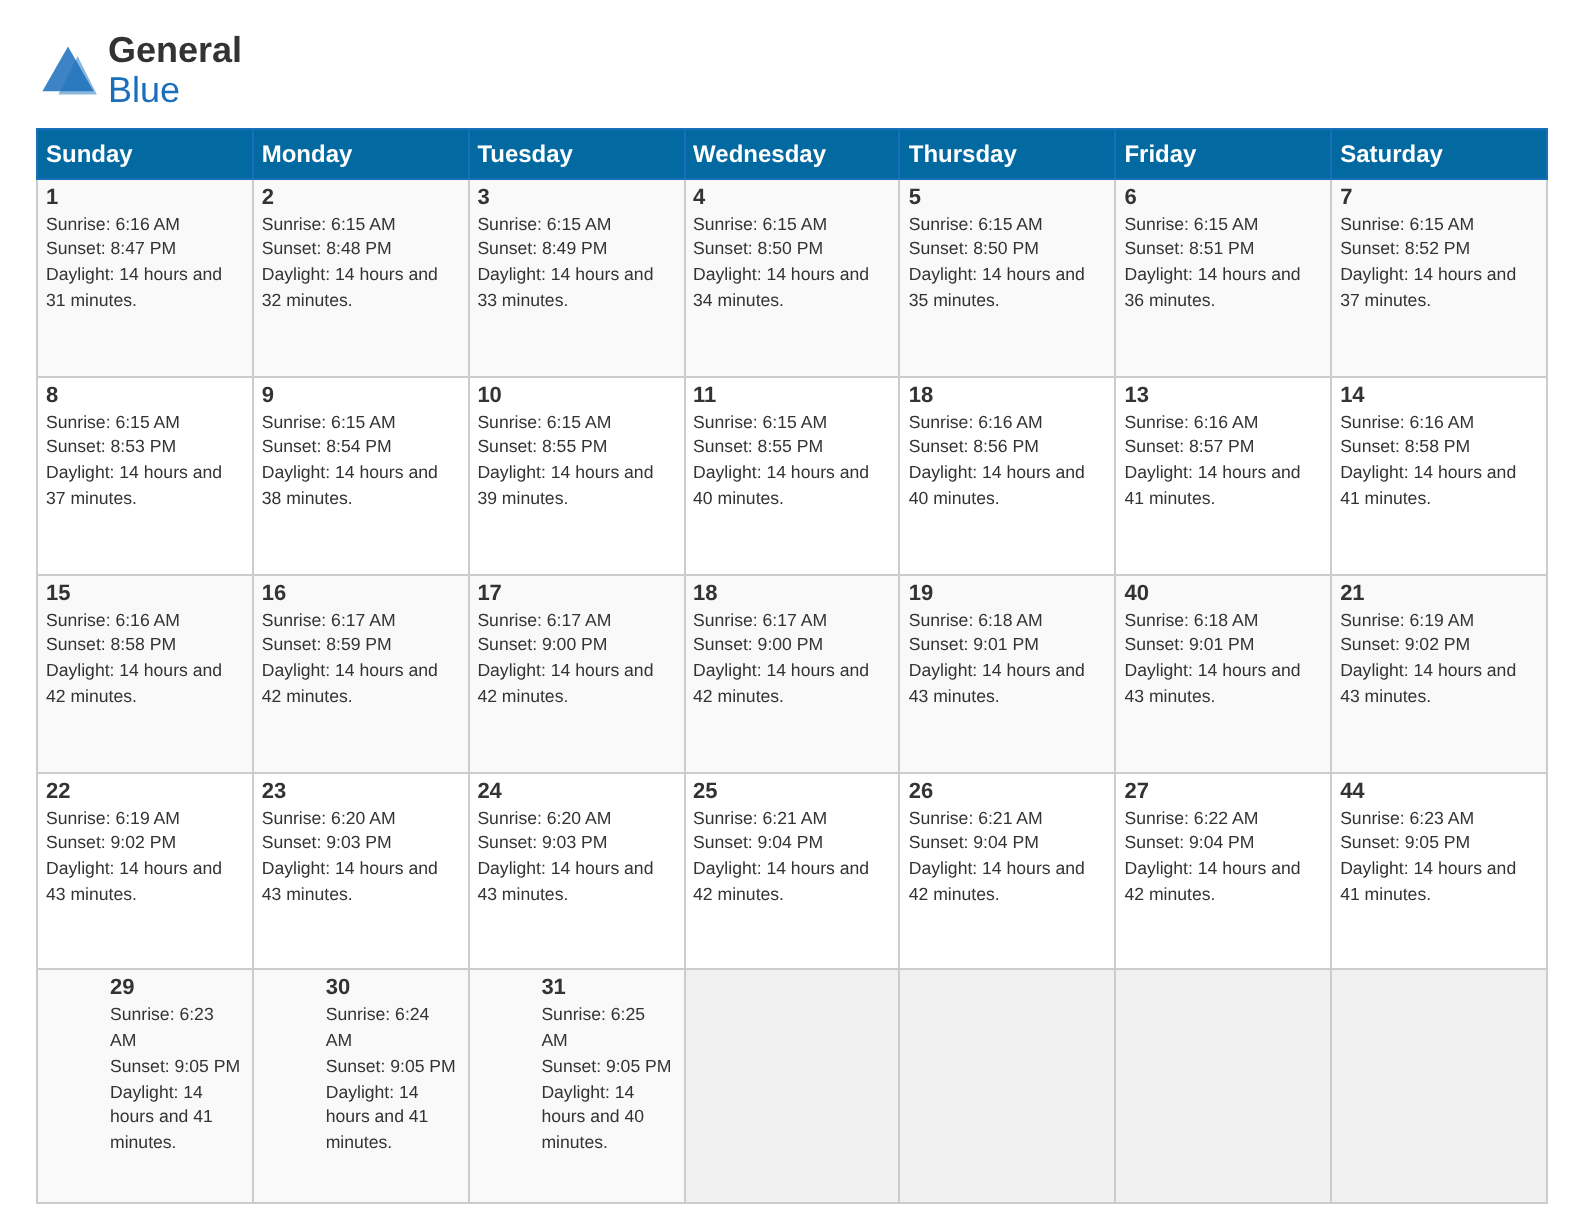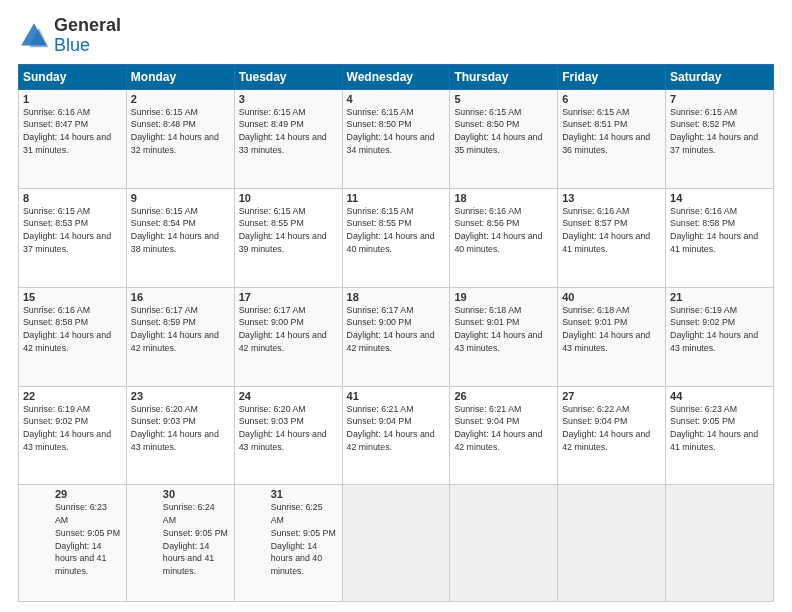--- a/index.html
+++ b/index.html
@@ -239,21 +239,21 @@
         </td>
           <td>
           <span class="day-num">23</span>
           <span class="day-info">Sunrise: 6:20 AM<br>Sunset: 9:03 PM<br>Daylight: 14 hours and 43 minutes.</span>
         </td>
           <td>
           <span class="day-num">24</span>
           <span class="day-info">Sunrise: 6:20 AM<br>Sunset: 9:03 PM<br>Daylight: 14 hours and 43 minutes.</span>
         </td>
           <td>
-          <span class="day-num">41</span>
+          <span class="day-num">25</span>
           <span class="day-info">Sunrise: 6:21 AM<br>Sunset: 9:04 PM<br>Daylight: 14 hours and 42 minutes.</span>
         </td>
           <td>
           <span class="day-num">26</span>
           <span class="day-info">Sunrise: 6:21 AM<br>Sunset: 9:04 PM<br>Daylight: 14 hours and 42 minutes.</span>
         </td>
           <td>
           <span class="day-num">27</span>
           <span class="day-info">Sunrise: 6:22 AM<br>Sunset: 9:04 PM<br>Daylight: 14 hours and 42 minutes.</span>
         </td>

